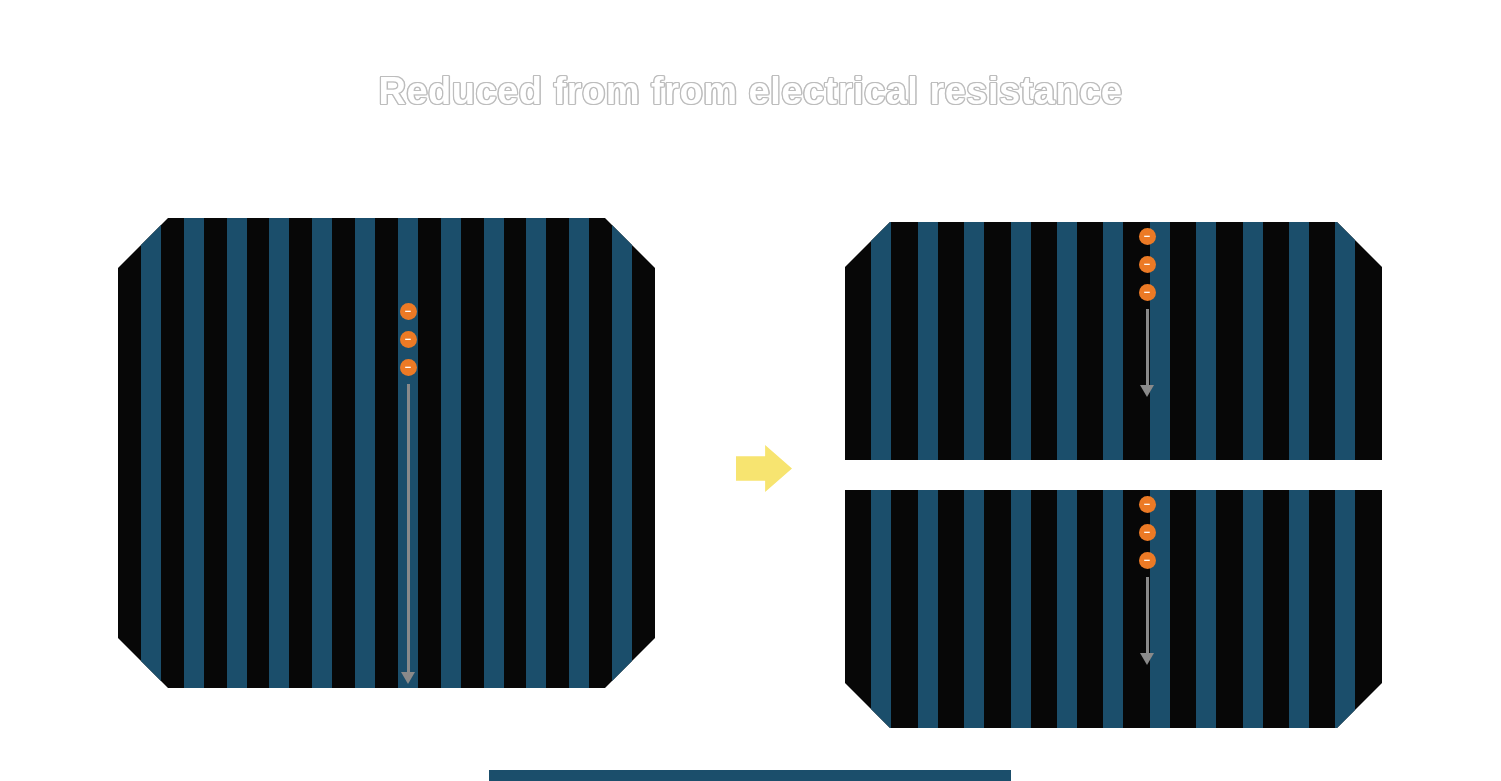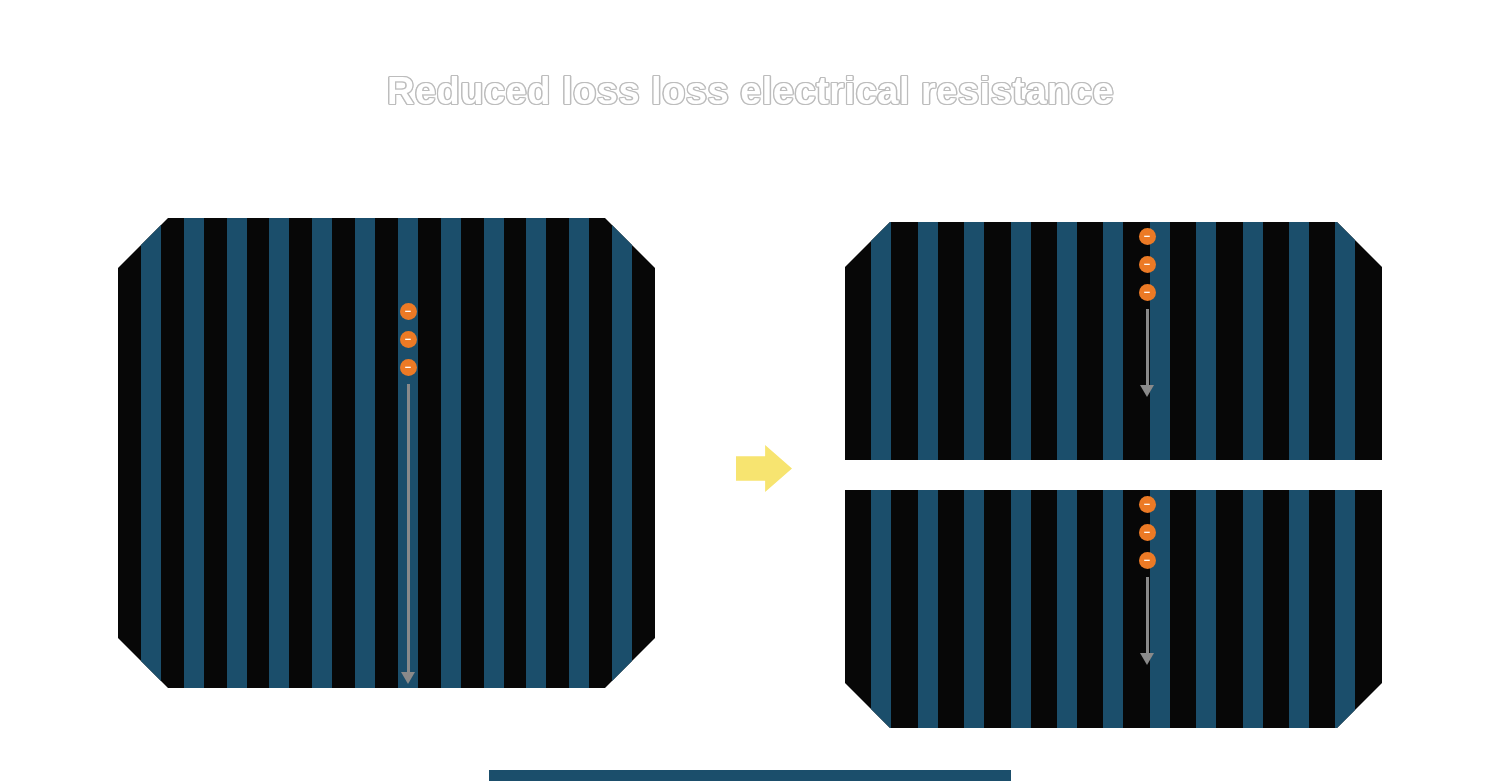--- a/index.html
+++ b/index.html
@@ -84,21 +84,21 @@
   .footer-bar {
     position: absolute; left: 489px; top: 770px; width: 522px; height: 11px;
     background: var(--footer-bar, #1b4e6b);
   }
 </style>
 </head>
 <body>
 
 <div class="canvas">
 
-  <h1 class="title">Reduced loss loss electrical resistance</h1>
+  <h1 class="title">Reduced from from electrical resistance</h1>
 
   <div class="cell cell-full">
     <div class="stripes">
         <div class="stripe"></div>
         <div class="stripe"></div>
         <div class="stripe"></div>
         <div class="stripe"></div>
         <div class="stripe"></div>
         <div class="stripe"></div>
         <div class="stripe"></div>

